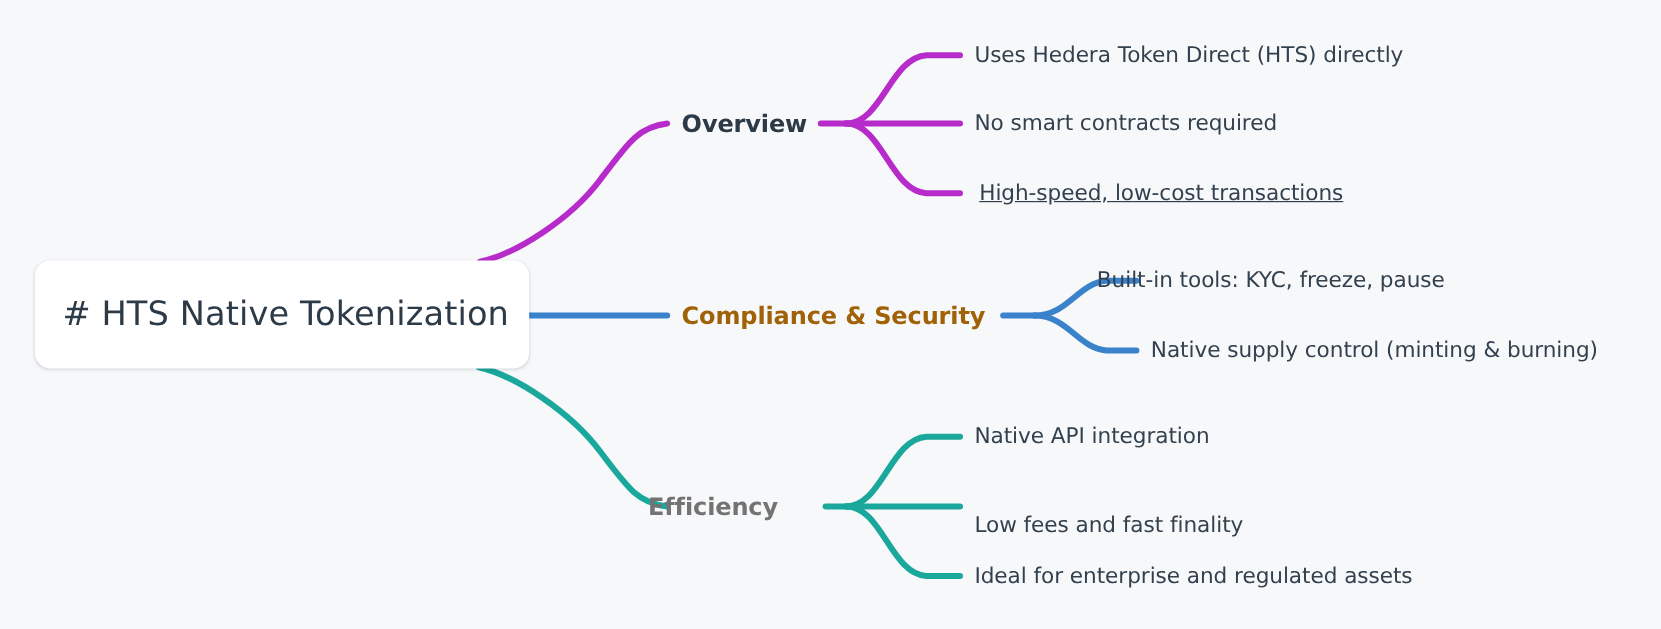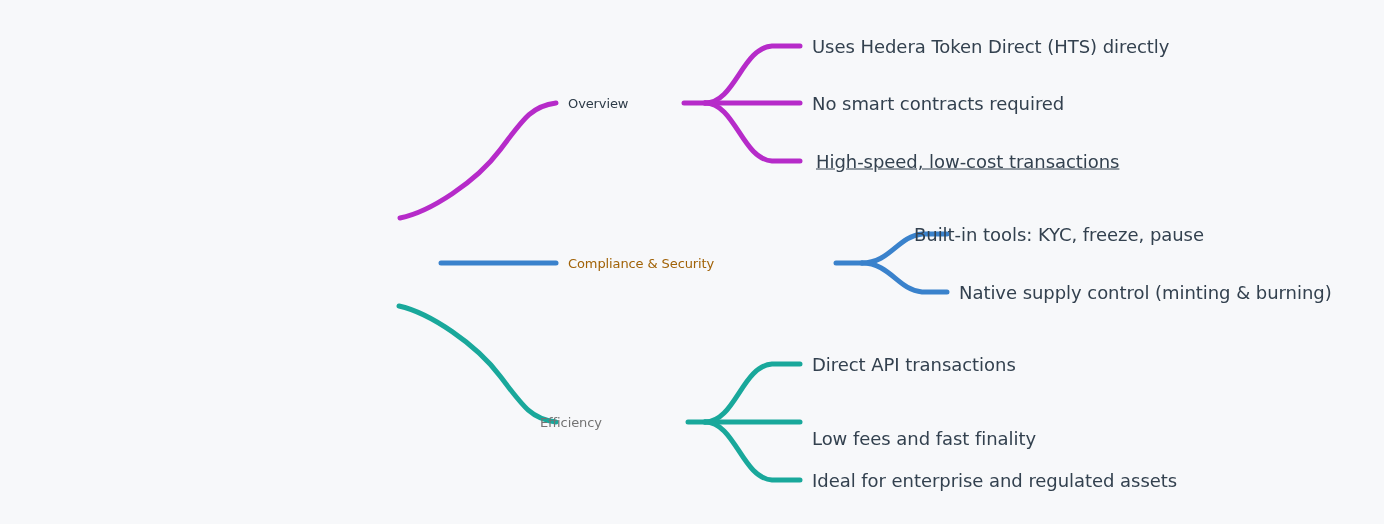--- a/index.html
+++ b/index.html
@@ -46,22 +46,22 @@
   .root-label {
     font-size: 28px;
     font-weight: 400;
     color: #2d3b48;
     letter-spacing: 0.1px;
     line-height: 1.2;
     white-space: nowrap;
   }
   .branch-label {
     position: absolute;
-    font-size: 13px;
-    font-weight: 400;
+    font-size: 20px;
+    font-weight: 700;
     color: #2c3a47;
     white-space: nowrap;
     transform: translateY(-50%);
     letter-spacing: -0.1px;
   }
   .leaf-label {
     position: absolute;
     font-size: 18px;
     font-weight: 400;
     color: #33414f;
@@ -87,28 +87,31 @@
         <path d="M 836 263 L 862 263" stroke="#3a82cc" stroke-width="5" stroke-linecap="round" fill="none"></path>
         <path d="M 862 263 C 890 263 898 236 922 234 L 947 234" stroke="#3a82cc" stroke-width="5" stroke-linecap="round" fill="none"></path>
         <path d="M 862 263 C 890 263 898 290 922 292 L 947 292" stroke="#3a82cc" stroke-width="5" stroke-linecap="round" fill="none"></path>
         <path d="M 688 422 L 705 422" stroke="#19a89b" stroke-width="5" stroke-linecap="round" fill="none"></path>
         <path d="M 705 422 C 735 422 742 366 772 364 L 800 364" stroke="#19a89b" stroke-width="5" stroke-linecap="round" fill="none"></path>
         <path d="M 705 422 L 800 422" stroke="#19a89b" stroke-width="5" stroke-linecap="round" fill="none"></path>
         <path d="M 705 422 C 735 422 742 478 772 480 L 800 480" stroke="#19a89b" stroke-width="5" stroke-linecap="round" fill="none"></path>
       </g>
   </svg>
 
+  <div class="root-node">
+    <span class="root-label"># HTS Native Tokenization</span>
+  </div>
 
   <div id="labels-layer">
       <div class="branch-label" style="left: 568px; top: 103px; color: rgb(44, 58, 71);">Overview</div>
       <div class="leaf-label" style="left: 812px; top: 46px;">Uses Hedera Token Direct (HTS) directly</div>
       <div class="leaf-label" style="left: 812px; top: 103px;">No smart contracts required</div>
       <div class="leaf-label" style="left: 816px; top: 161px; text-decoration: underline;">High-speed, low-cost transactions</div>
       <div class="branch-label" style="left: 568px; top: 263px; color: #a16207;">Compliance &amp; Security</div>
       <div class="leaf-label" style="left: 914px; top: 234px;">Built-in tools: KYC, freeze, pause</div>
       <div class="leaf-label" style="left: 959px; top: 292px;">Native supply control (minting &amp; burning)</div>
       <div class="branch-label" style="left: 540px; top: 422px; color: #737373;">Efficiency</div>
-      <div class="leaf-label" style="left: 812px; top: 364px;">Direct API transactions</div>
+      <div class="leaf-label" style="left: 812px; top: 364px;">Native API integration</div>
       <div class="leaf-label" style="left: 812px; top: 438px;">Low fees and fast finality</div>
       <div class="leaf-label" style="left: 812px; top: 480px; text-align: center;">Ideal for enterprise and regulated assets</div>
     </div>
 
 </div>
 
 </body></html>

